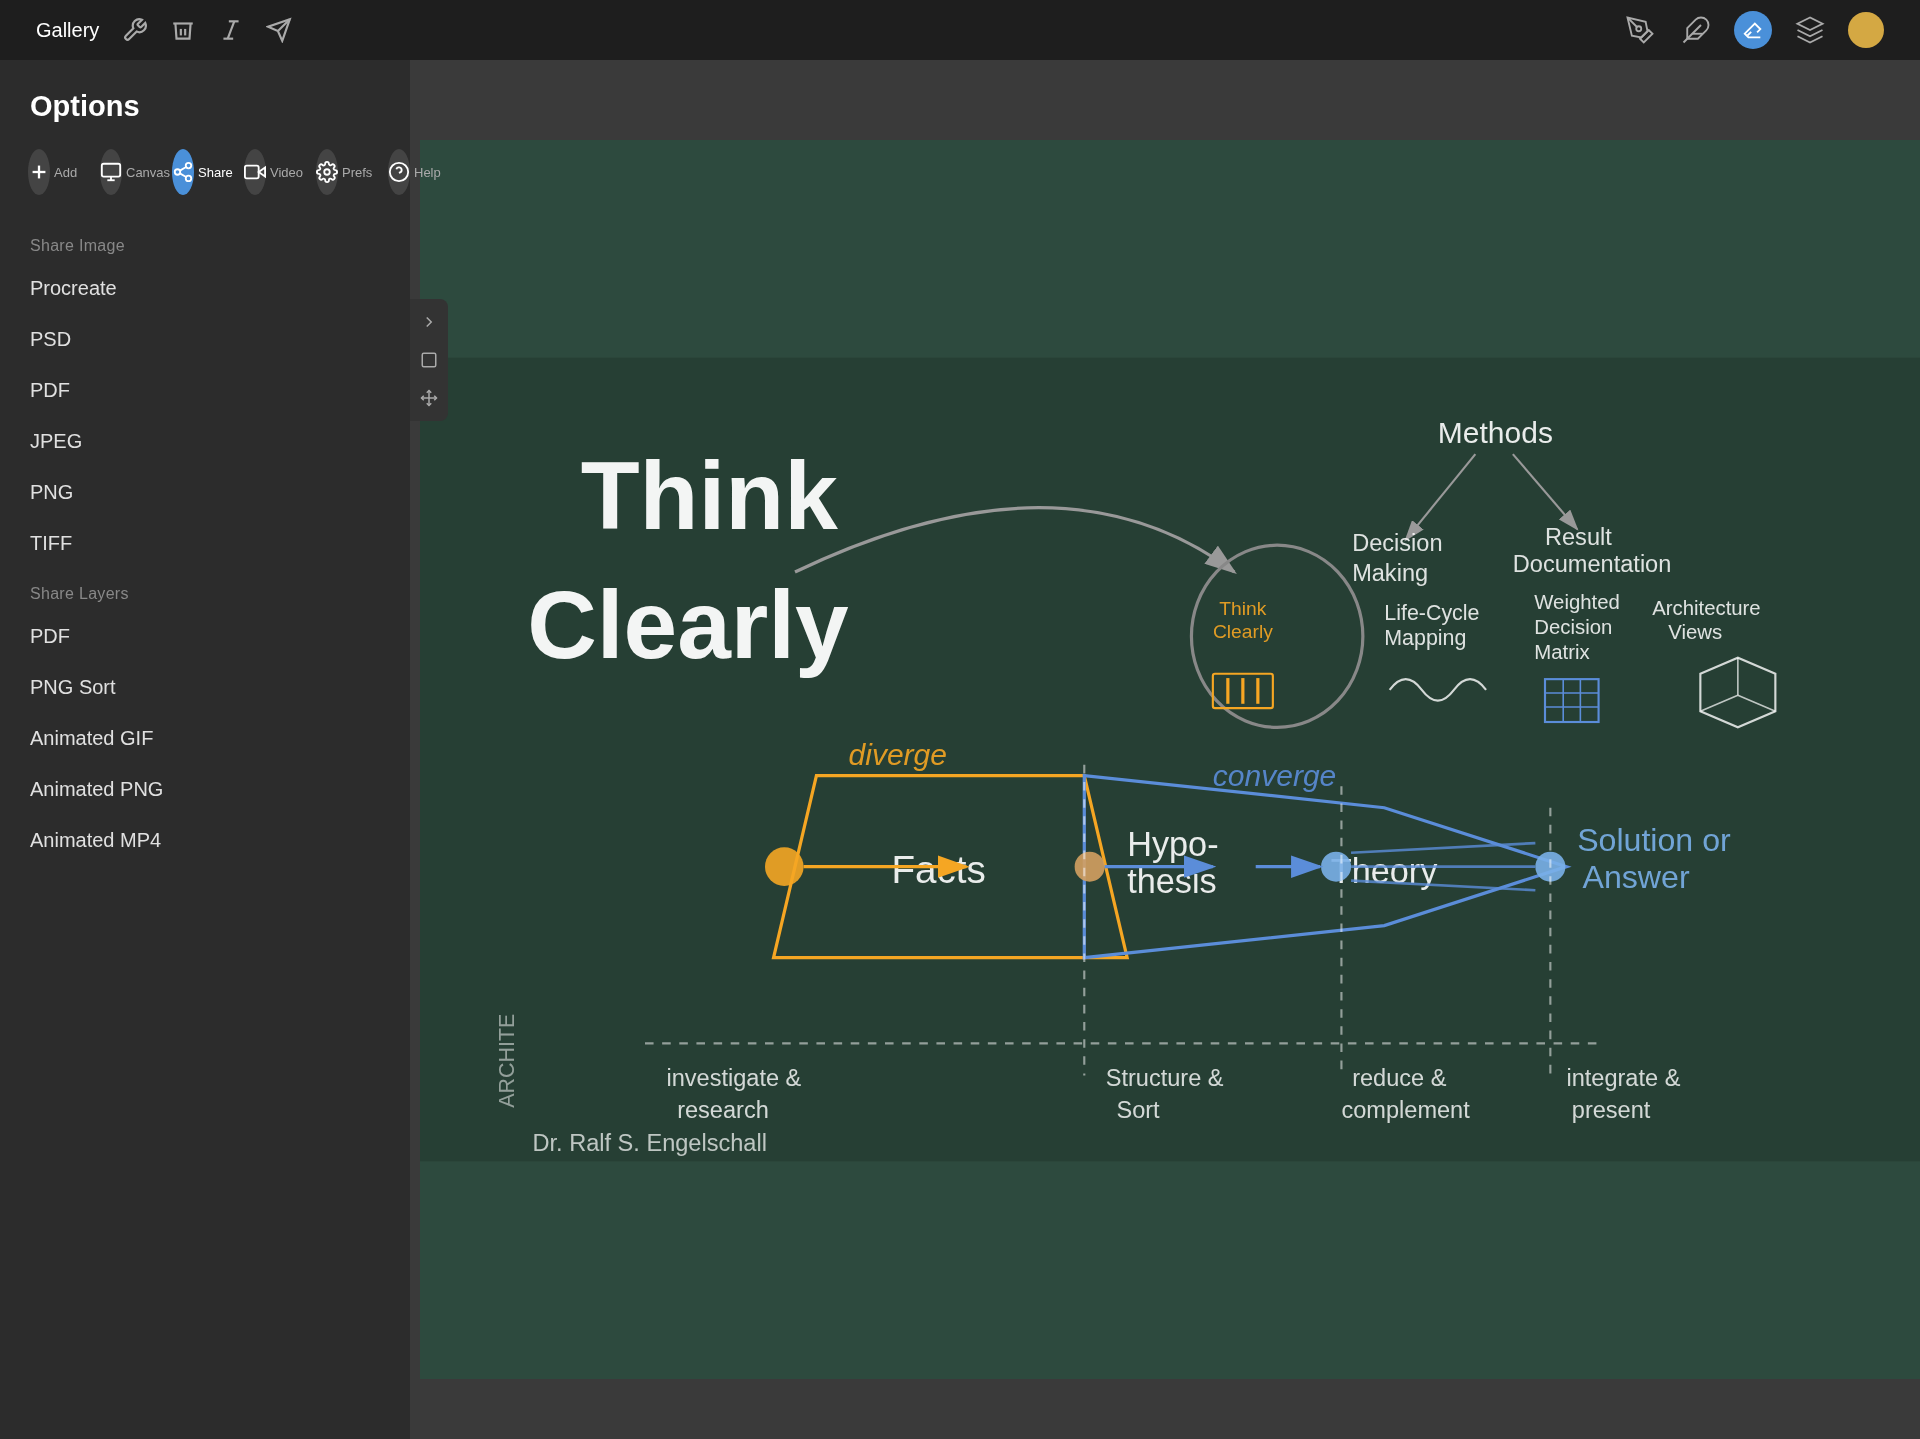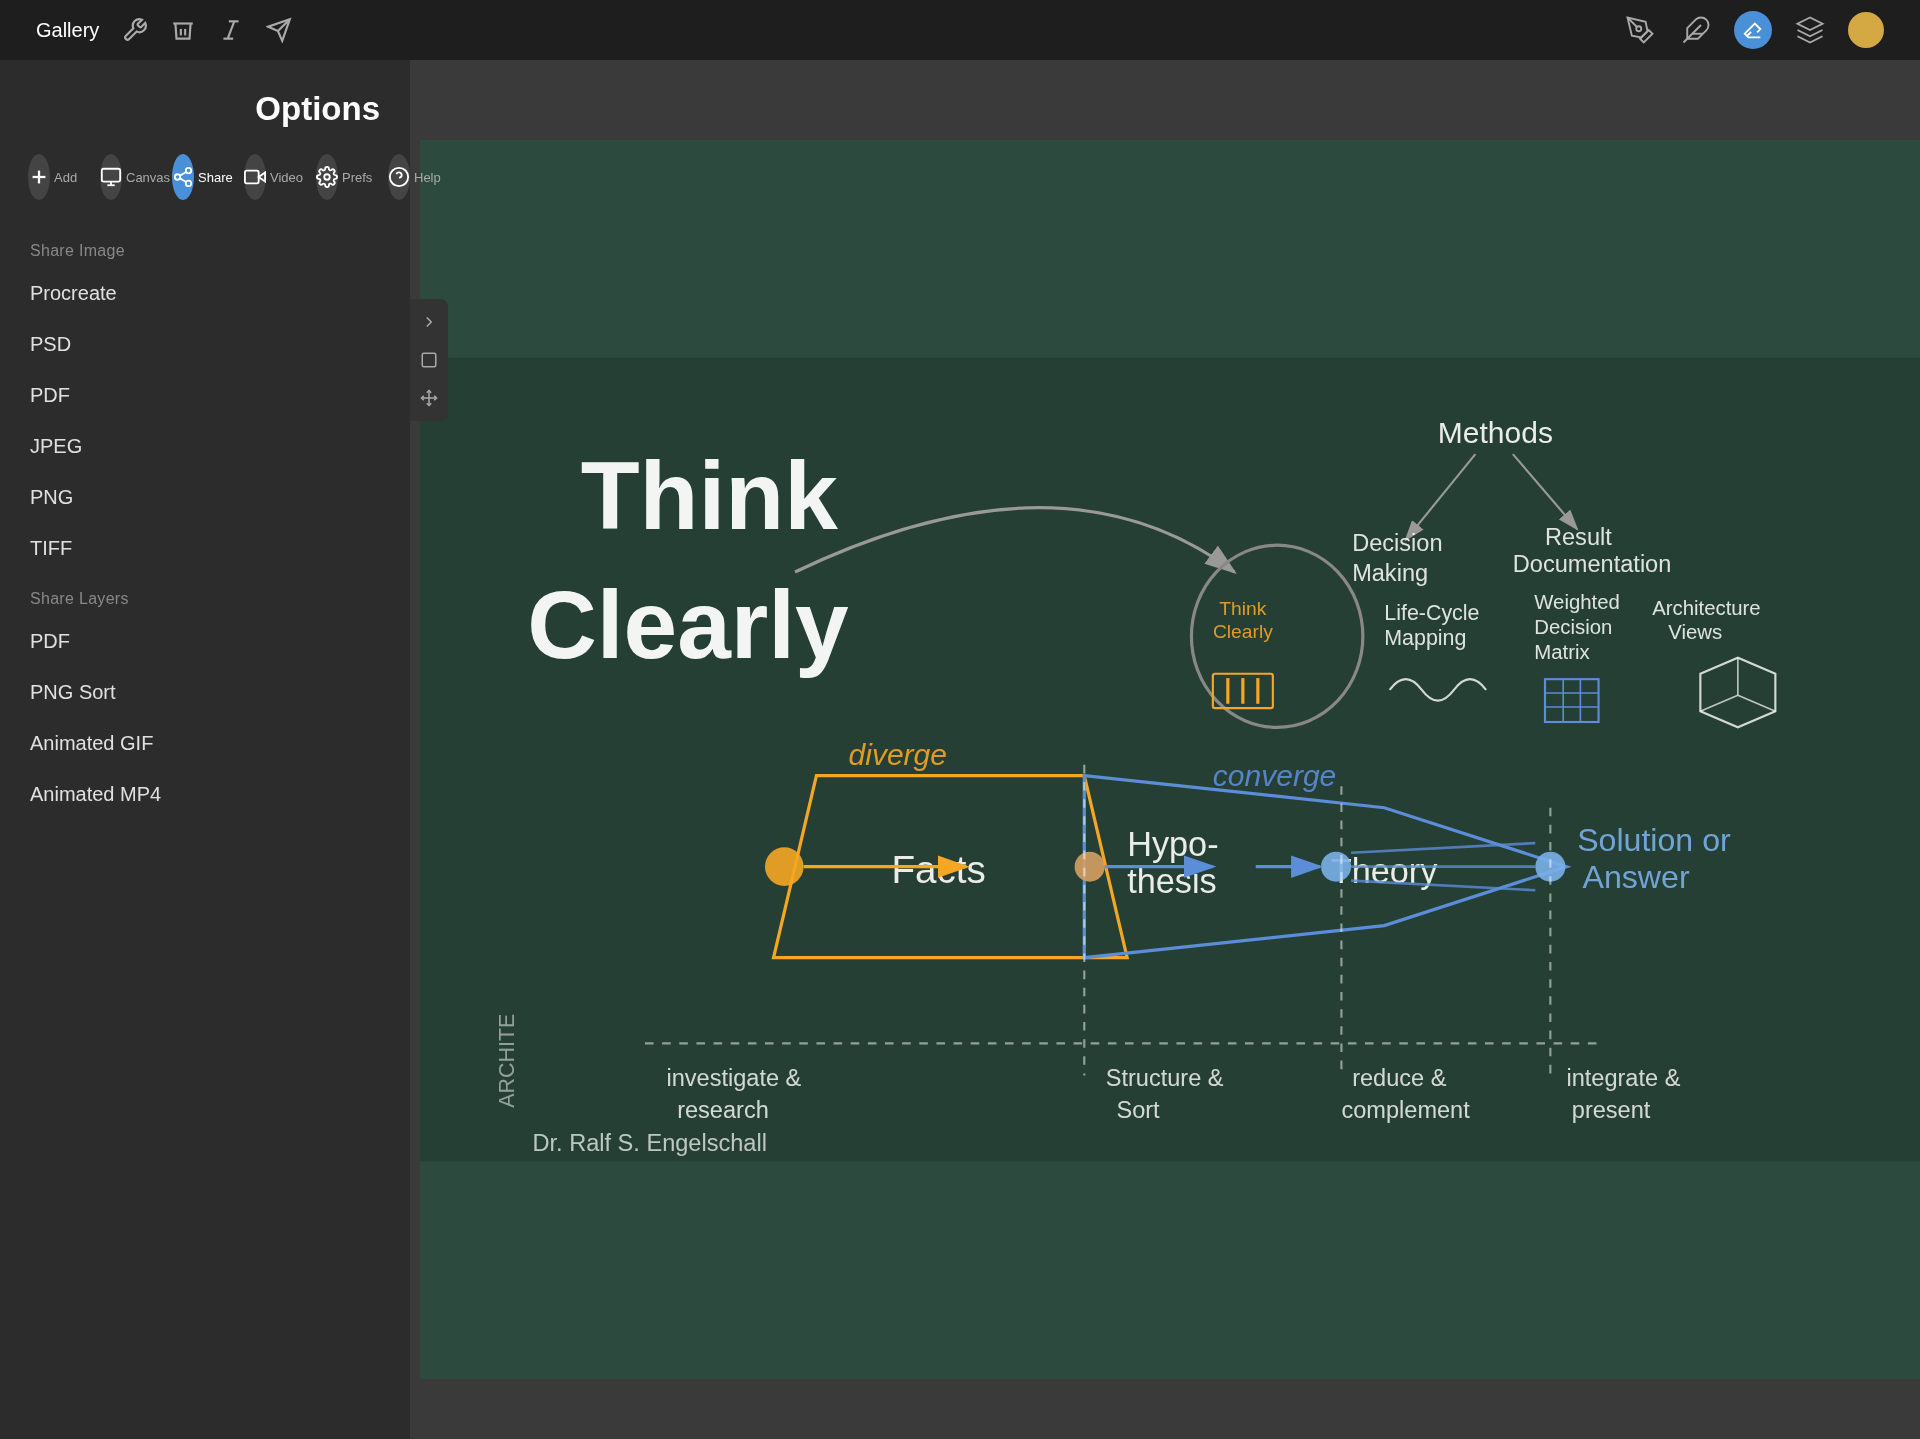--- a/index.html
+++ b/index.html
@@ -124,24 +124,23 @@
       left: 0;
       width: 410px;
       bottom: 0;
       background: #2c2c2c;
       z-index: 50;
       padding: 20px 0;
     }
 
     .options-title {
       color: #ffffff;
-      font-size: 33px;
+      font-size: 29px;
       font-weight: 600;
       padding: 10px 30px 20px 30px;
-      text-align: right;
     }
 
     .icon-row {
       display: flex;
       align-items: center;
       padding: 0 20px 20px 20px;
       gap: 8px;
     }
 
     .icon-btn {
@@ -539,14 +538,15 @@
   <div class="menu-item">PDF</div>
   <div class="menu-item">JPEG</div>
   <div class="menu-item">PNG</div>
   <div class="menu-item">TIFF</div>
 
   <div class="section-header">Share Layers</div>
 
   <div class="menu-item">PDF</div>
   <div class="menu-item">PNG Sort</div>
   <div class="menu-item">Animated GIF</div>
+  <div class="menu-item">Animated PNG</div>
   <div class="menu-item">Animated MP4</div>
 </div>
 
 </body></html>

